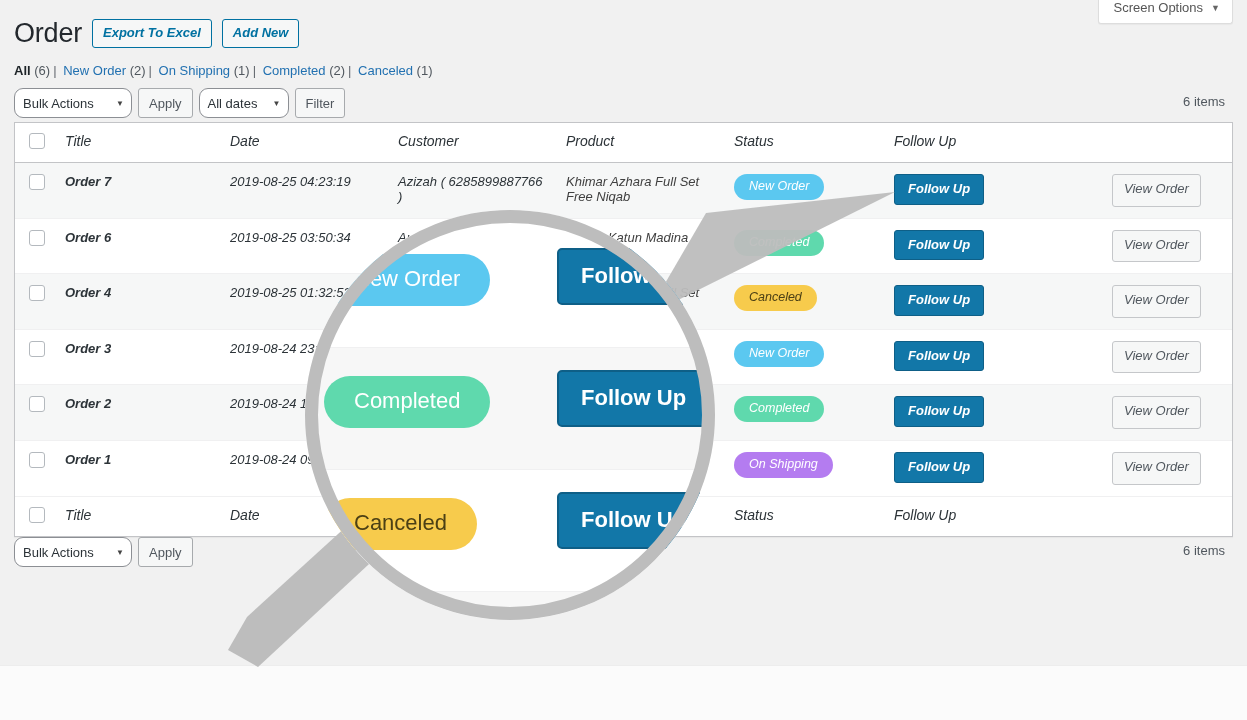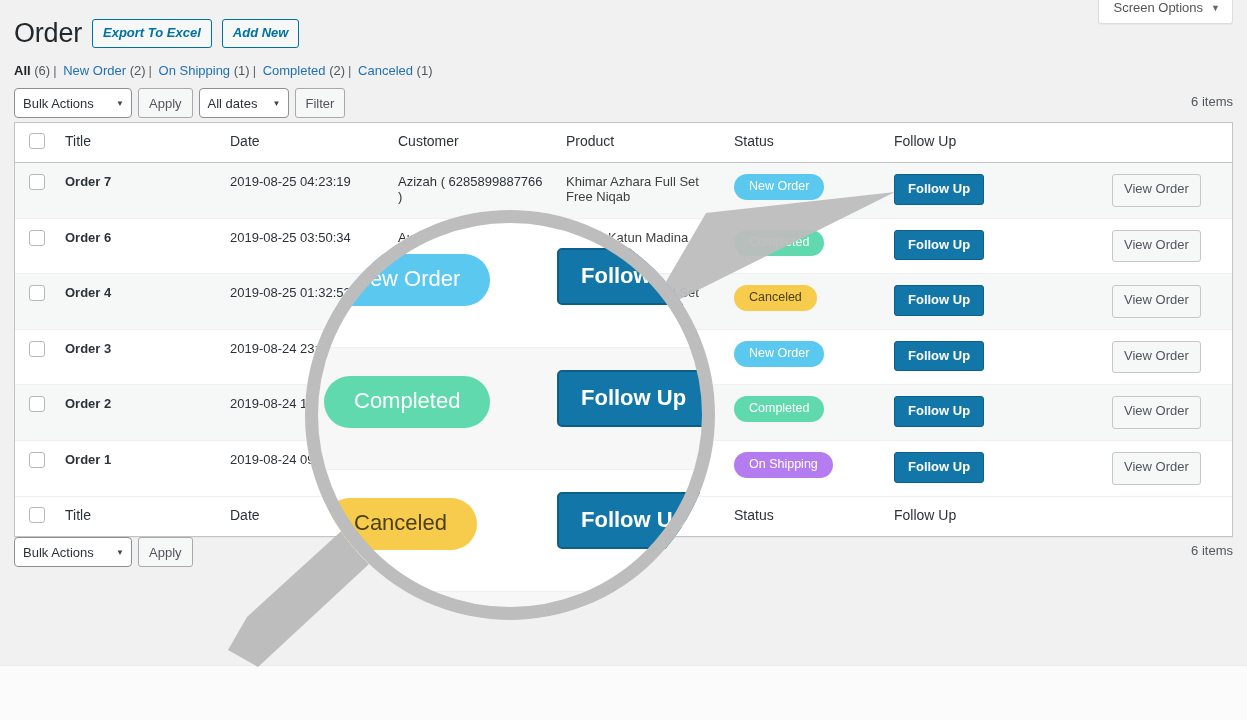--- a/index.html
+++ b/index.html
@@ -63,52 +63,52 @@
     font-family:"Liberation Sans",sans-serif;
   }
 
   
   .tablenav { position:absolute; left:14px; width:1219px; height:32px; }
   .tablenav.top { top:88px; }
   .tablenav.bottom { top:537px; }
   .tablenav .actions { display:flex; gap:6px; align-items:center; }
   .sel {
     position:relative; height:30px; min-width:118px;
-    background:#fff; border:1px solid #8c8f94; border-radius:4px;
+    background:#fff; border:1px solid #8c8f94; border-radius:9px;
     font-size:13px; color:#2c3338; display:flex; align-items:center;
     padding:0 24px 0 8px; cursor:pointer;
   }
   .sel.dates { min-width:90px; }
   .sel .arrow {
     position:absolute; right:7px; top:50%; transform:translateY(-50%);
     font-size:8px; color:#444;
   }
   .btn-sec {
     height:30px; padding:0 10px;
     background:#f6f7f7; border:1px solid #a7aaad; border-radius:3px;
     color:#50575e; font-size:13px; cursor:pointer;
     font-family:"Liberation Sans",sans-serif;
   }
   .displaying-num {
-    position:absolute; right:0; top:6px;
+    position:absolute; right:8px; top:6px;
     font-size:13px; color:#50575e;
   }
 
   
   .wp-list-table {
     position:absolute; left:14px; top:122px;
     width:1219px;
     background:#fff;
     border:1px solid #c3c4c7;
     border-radius:0;
     border-collapse:collapse;
     font-size:13px;
     box-shadow:0 1px 1px rgba(0,0,0,.04);
   }
-  .wp-list-table table { width:100%; border-collapse:collapse; }
+  .wp-list-table table { width:100%; border-collapse:collapse;font-style:italic; }
   .wp-list-table th, .wp-list-table td {
     text-align:left; vertical-align:top;
     padding:11px 10px;
     color:#2c3338;
   }
   .wp-list-table thead th, .wp-list-table tfoot th {
     color:#2c3338; font-weight:400; font-size:14px;
     padding-top:10px; padding-bottom:10px;
   }
   .wp-list-table thead tr { border-bottom:1px solid #c3c4c7; }

